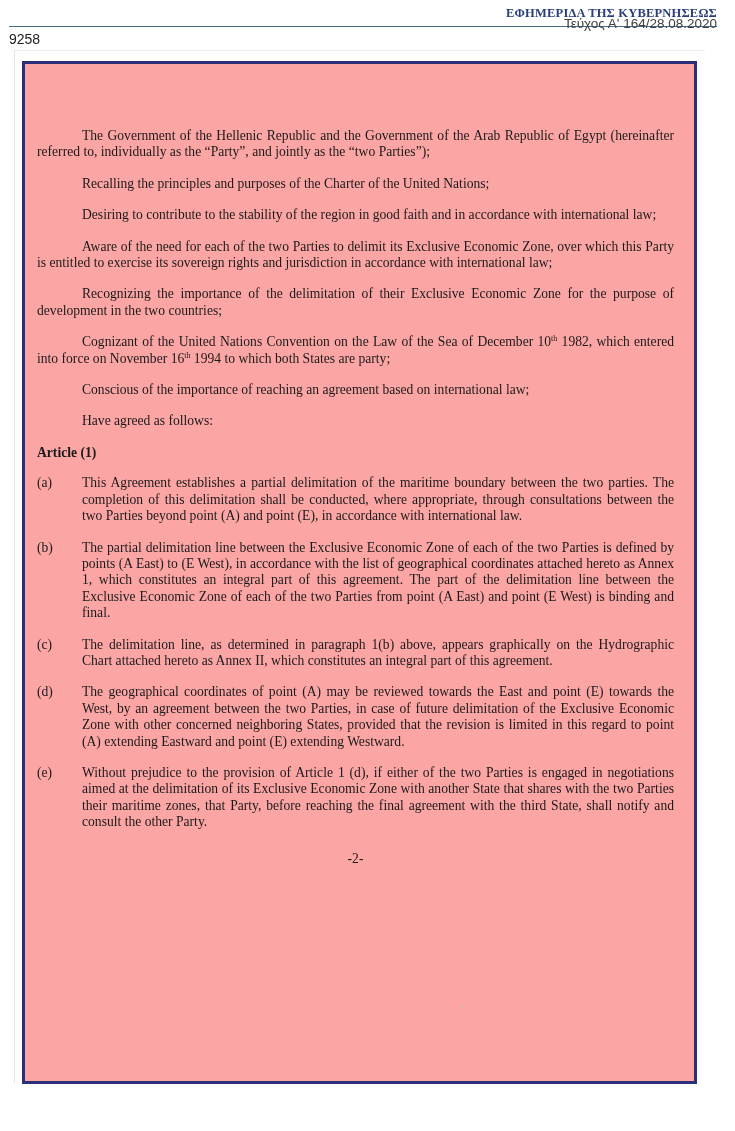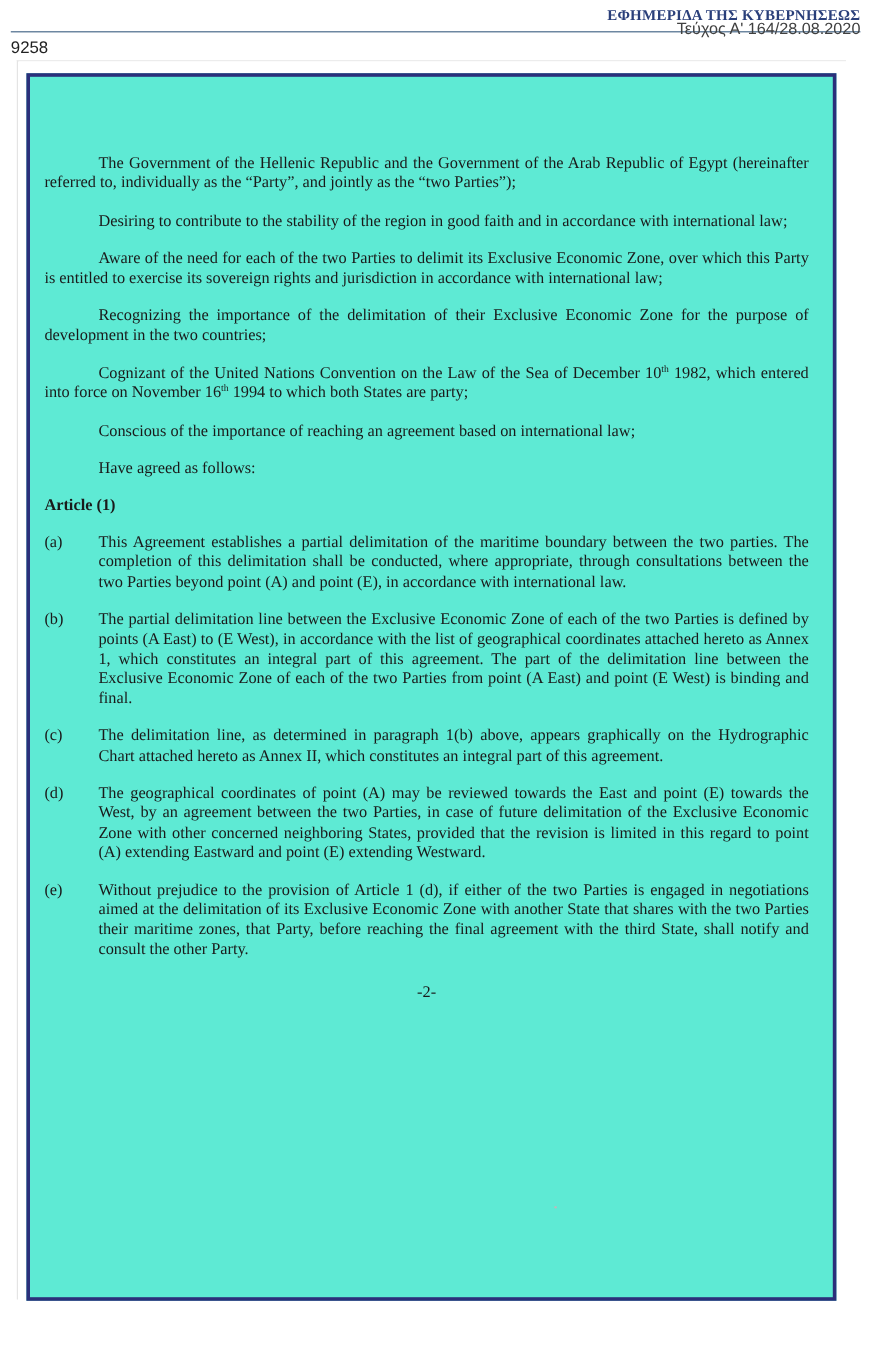--- a/index.html
+++ b/index.html
@@ -61,21 +61,21 @@
       border-left: 1px solid #e4e4e4;
       border-top: 1px solid #ececec;
     }
     .frame {
       position: absolute;
       left: 22px;
       top: 61px;
       width: 669px;
       height: 1017px;
       border: 3px solid #2b2f7a;
-      background: #5eead4;
+      background: #fca5a5;
     }
     .content {
       position: absolute;
       left: 12px;
       right: 20px;
       top: 64px;
       font-size: 13.6px;
       line-height: 16.4px;
       text-align: justify;
     }
@@ -128,20 +128,21 @@
   <span class="page-num">9258</span>
   <span class="gazette-title">ΕΦΗΜΕΡΙΔΑ ΤΗΣ ΚΥΒΕΡΝΗΣΕΩΣ</span>
   <span class="issue">Τεύχος Α' 164/28.08.2020</span>
 </div>
 
 <div class="scan-edge"></div>
 
 <div class="frame">
   <div class="content">
     <p class="para">The Government of the Hellenic Republic and the Government of the Arab Republic of Egypt (hereinafter referred to, individually as the “Party”, and jointly as the “two Parties”);</p>
+    <p class="para">Recalling the principles and purposes of the Charter of the United Nations;</p>
     <p class="para">Desiring to contribute to the stability of the region in good faith and in accordance with international law;</p>
     <p class="para">Aware of the need for each of the two Parties to delimit its Exclusive Economic Zone, over which this Party is entitled to exercise its sovereign rights and jurisdiction in accordance with international law;</p>
     <p class="para">Recognizing the importance of the delimitation of their Exclusive Economic Zone for the purpose of development in the two countries;</p>
     <p class="para"><span>Cognizant of the United Nations Convention on the Law of the Sea of December 10</span><sup>th</sup><span> 1982, which entered into force on November 16</span><sup>th</sup><span> 1994 to which both States are party;</span></p>
     <p class="para">Conscious of the importance of reaching an agreement based on international law;</p>
     <p class="para">Have agreed as follows:</p>
 
     <p class="article-title">Article (1)</p>
 
     <div class="clause">

